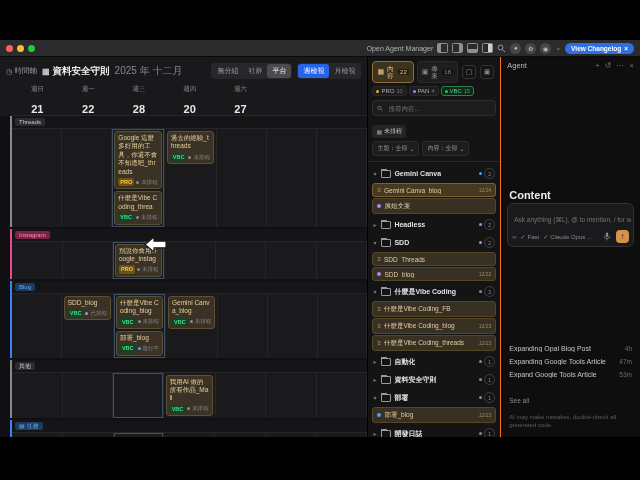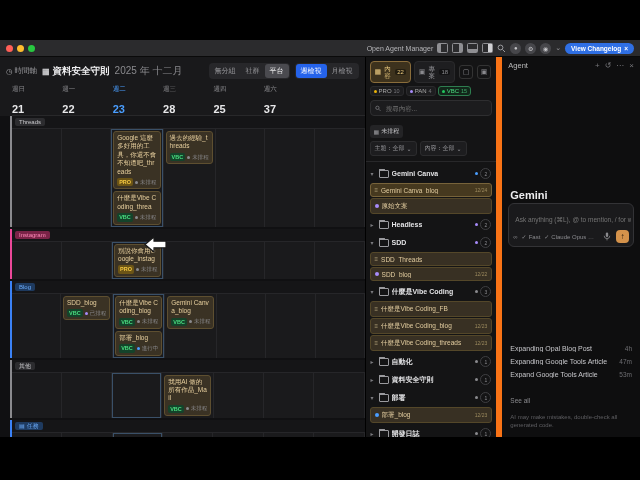--- a/index.html
+++ b/index.html
@@ -20,36 +20,36 @@
   .sqicon.b::before{content:"";position:absolute;left:0;right:0;bottom:0;height:3px;background:#8f8f93;}
   .sqicon.h::before{content:"";position:absolute;right:0;top:0;bottom:0;width:4px;background:#d0d0d3;}
   .circ{width:11px;height:11px;border-radius:50%;background:#47474b;color:#c5c5c8;font-size:6px;display:flex;align-items:center;justify-content:center;}
   .chev{color:#9a9a9e;font-size:7px;}
   .pill{background:#2f6fe4;color:#fff;font-size:6.5px;border-radius:8px;padding:2px 6px;display:flex;align-items:center;gap:3px;font-weight:bold;}
 
   
   .main{display:flex;height:380px;}
   .cal-col{width:368px;background:#19191b;display:flex;flex-direction:column;}
   .mid-col{width:132px;background:#141415;border-left:1px solid #000;display:flex;flex-direction:column;overflow:hidden;}
-  .agent-col{width:139px;background:#0e0e0f;border-left:6px solid #f97316;position:relative;}
+  .agent-col{width:139px;background:#0e0e0f;border-left:1px solid #f97316;position:relative;}
 
   
   .cal-toolbar{height:28px;display:flex;align-items:center;padding:0 6px;gap:5px;}
   .tl-item{display:flex;align-items:center;gap:2px;color:#9a9a9e;font-size:7.5px;}
   .cal-title{display:flex;align-items:center;gap:3px;color:#f0f0f2;font-size:9.5px;font-weight:bold;}
   .cal-period{color:#8a8a8e;font-size:10px;}
   .seg{display:flex;background:#27272a;border-radius:4px;padding:1px;margin-left:auto;}
   .seg+.seg{margin-left:0;}
   .seg-btn{padding:2px 5px;font-size:7px;color:#9a9a9e;border-radius:3px;white-space:nowrap;}
   .seg-btn.on{background:#4a4a4f;color:#fff;}
   .seg-btn.blue{background:#2563eb;color:#fff;}
 
   
   .day-header{display:grid;grid-template-columns:repeat(7,1fr);margin-left:12px;height:30px;border-bottom:1px solid #28282a;}
-  .day{display:flex;flex-direction:column;align-items:flex-start;justify-content:center;gap:9px;}
+  .day{display:flex;flex-direction:column;align-items:center;justify-content:center;gap:9px;}
   .dow{font-size:6.5px;color:#8a8a8e;}
   .dnum{font-size:11px;font-weight:bold;color:#e8e8ea;}
   .day.sel .dow,.day.sel .dnum{color:#4a9eff;}
 
   
   .groups{flex:1;display:flex;flex-direction:column;gap:2px;background:#101012;overflow:hidden;}
   .group{margin-left:10px;border-left:2px solid #555;background:#1a1a1c;}
   .gband{height:12px;display:flex;align-items:center;padding-left:3px;background:#151517;}
   .gchip{font-size:6px;padding:1px 4px;border-radius:2px;display:flex;align-items:center;gap:2px;line-height:1;}
   .ggrid{display:grid;grid-template-columns:repeat(7,1fr);}
@@ -181,35 +181,31 @@
 
       <div class="day-header">
         <div class="day">
             <span class="dow">週日</span>
             <span class="dnum">21</span>
           </div>
         <div class="day">
             <span class="dow">週一</span>
             <span class="dnum">22</span>
           </div>
-        <div class="day sel">
-            <span class="dow">週二</span>
-            <span class="dnum">23</span>
-          </div>
         <div class="day">
             <span class="dow">週三</span>
             <span class="dnum">28</span>
           </div>
         <div class="day">
             <span class="dow">週四</span>
-            <span class="dnum">25</span>
+            <span class="dnum">20</span>
           </div>
         <div class="day">
             <span class="dow">週六</span>
-            <span class="dnum">37</span>
+            <span class="dnum">27</span>
           </div>
       </div>
 
       <div class="groups">
 
         <div class="group" style="border-left-color:#8a8a8e;">
           <div class="gband">
             <span class="gchip" style="background:#2c2c2f;color:#c9c9cc;">Threads</span>
           </div>
           <div class="ggrid">
@@ -577,21 +573,21 @@
       <div class="agent-head">
         <span class="ah-title">Agent</span>
         <span class="ah-icons">
           <span>+</span>
           <span>↺</span>
           <span>⋯</span>
           <span>×</span>
         </span>
       </div>
       <div class="agent-body">
-        <div class="writing-title">Gemini</div>
+        <div class="writing-title">Content</div>
 
         <div class="askbox">
           <input placeholder="Ask anything (⌘L), @ to mention, / for wor" style="">
           <div class="askctl">
             <span>∞</span>
             <span class="mode">
               <span>✓</span>
               <span>Fast</span>
             </span>
             <span class="mode">

